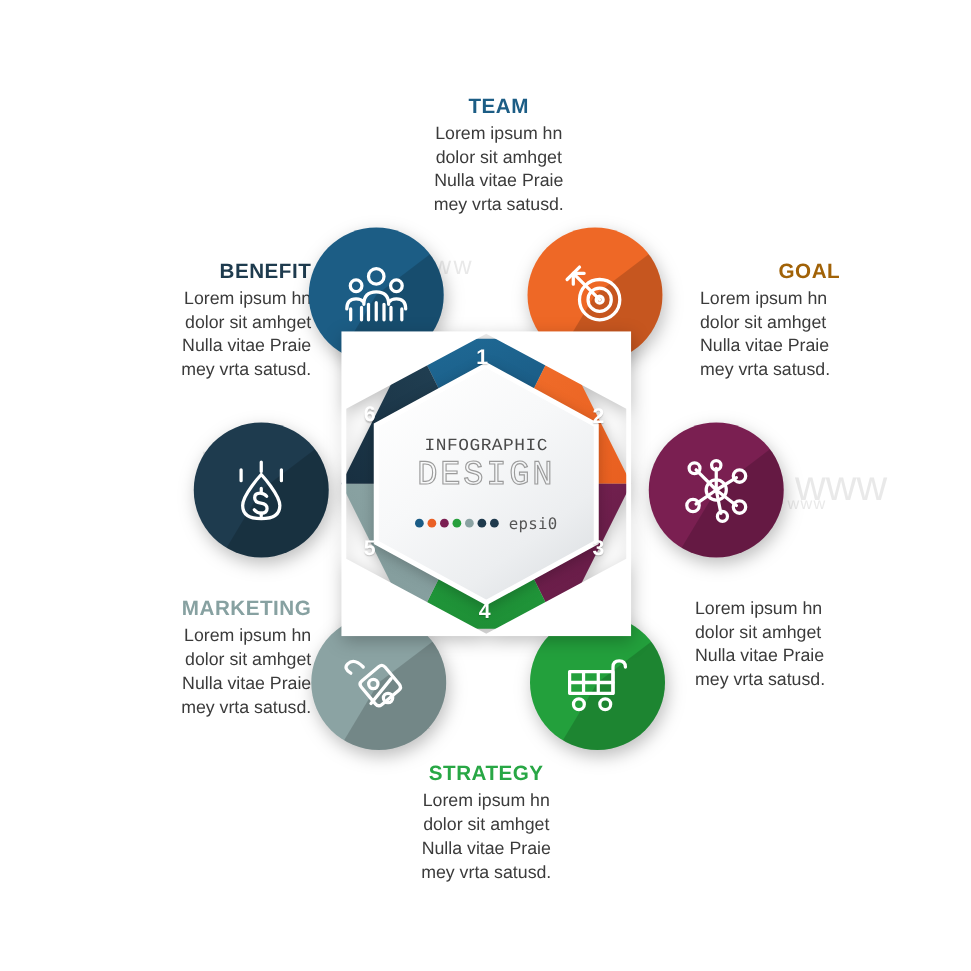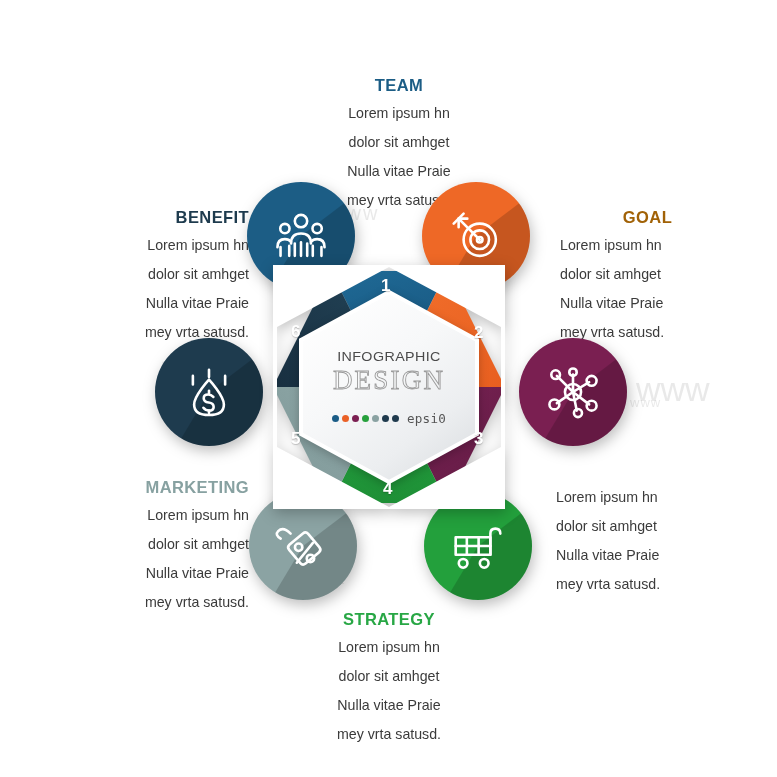--- a/index.html
+++ b/index.html
@@ -30,21 +30,21 @@
     letter-spacing: 0.4px;
     line-height: 1.1;
     margin-bottom: 4px;
   }
   .txt-body {
     font-size: 14.2px;
     line-height: 1.33;
     color: #3b3b3b;
     font-family: "Liberation Sans", sans-serif;
   }
-  .txt-body div { white-space: nowrap; margin-top: 10px; }
+  .txt-body div { white-space: nowrap; }
 
   .align-center { text-align: center; }
   .align-right  { text-align: right; }
   .align-left   { text-align: left; }
 
   
   #block-team      { left: 299px; top: 76px;  width: 200px; }
   #block-benefit   { left: 77px;  top: 208px; width: 172px; }
   #block-goal      { left: 560px; top: 208px; width: 175px; }
   #block-promotion { left: 74px;  top: 478px; width: 175px; }
@@ -125,29 +125,29 @@
   #hex-content {
     position: absolute;
     left: 24px; top: 25px;
     width: 184px; height: 194px;
     display: flex;
     flex-direction: column;
     align-items: center;
     justify-content: center;
   }
   #center-title-1 {
-    font-family: Liberation Sans, sans-serif;
+    font-family: Liberation Mono, monospace;
     font-size: 14.3px;
     letter-spacing: 0.4px;
     color: #4a4a4a;
     font-weight: normal;
     transform: scaleY(0.95);
   }
   #center-title-2 {
-    font-family: Liberation Serif, serif;
+    font-family: Liberation Mono, monospace;
     font-size: 27px;
     letter-spacing: 2.2px;
     color: transparent;
     -webkit-text-stroke: 0.9px #9b9b9b;
     margin-top: 1px;
     margin-bottom: 15px;
     transform: scaleY(1.02);
   }
   #center-eps-row {
     display: flex;

